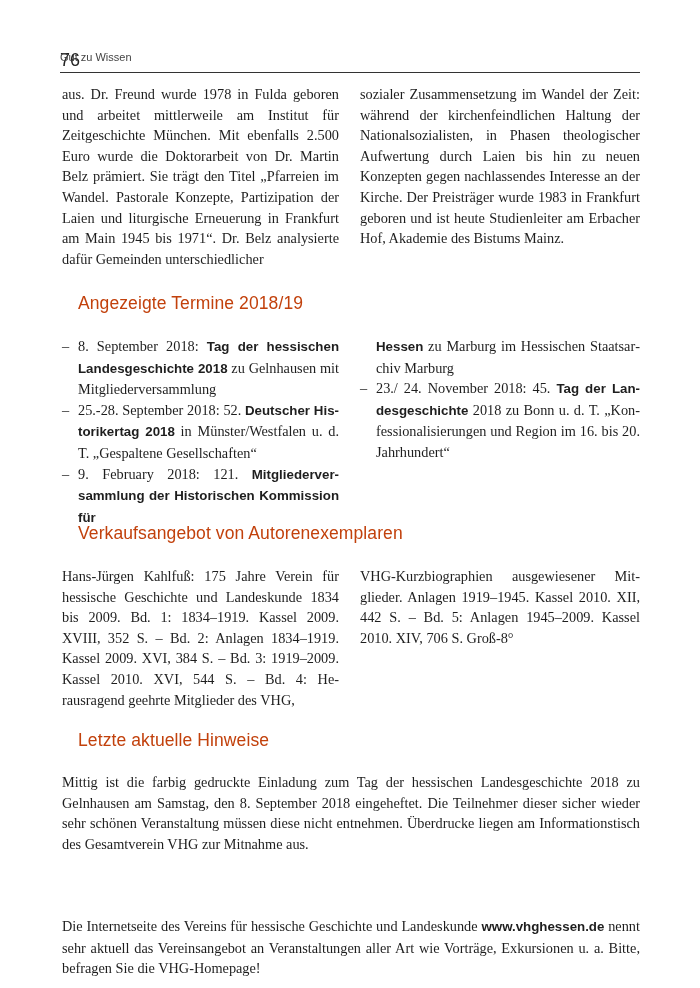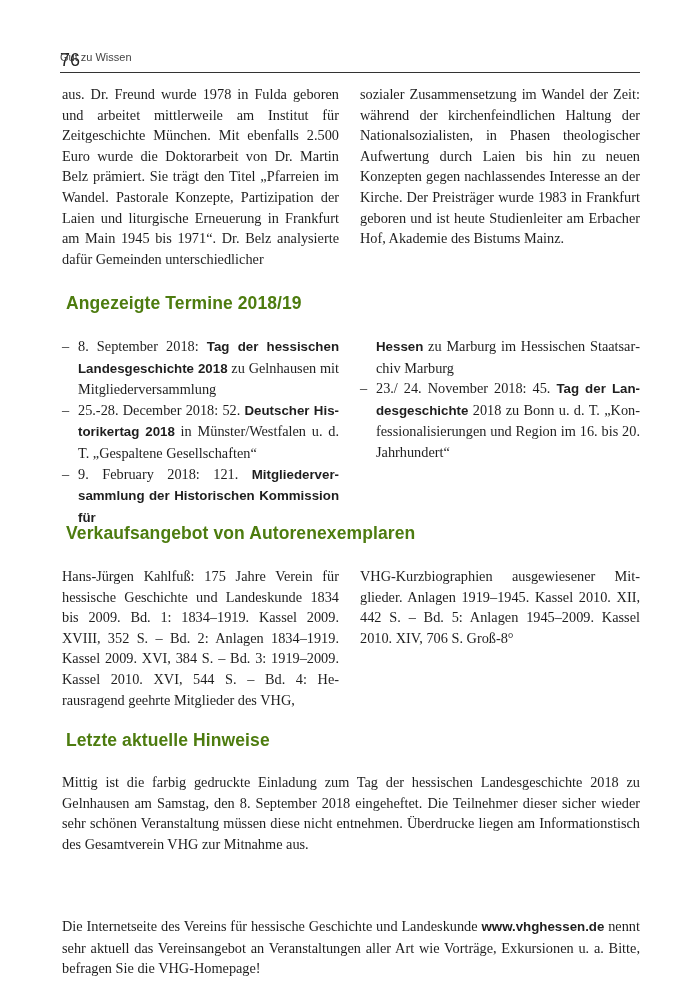--- a/index.html
+++ b/index.html
@@ -16,23 +16,23 @@
   .page-num { position: absolute; left: 0; top: 0; font-size: 18px; color: #222; }
   .running-title { position: absolute; left: 0; right: 0; top: 1px; text-align: left; font-size: 11px; color: #444; }
   .col {
     position: absolute; font-size: 14.3px; line-height: 20.6px;
     text-align: justify; hyphens: manual;
   }
   .col-left { left: 62px; width: 277px; }
   .col-right { left: 360px; width: 280px; }
   .full { position: absolute; left: 62px; width: 578px; font-size: 14.3px; line-height: 20.6px; text-align: justify; }
   h2 {
-    position: absolute; left: 66px; margin: 0;
+    position: absolute; left: 78px; margin: 0;
     font-family: "Liberation Sans", "DejaVu Sans", sans-serif;
-    font-size: 17.5px; font-weight: 700; color: #4d7c0f; letter-spacing: 0.1px;
+    font-size: 17.5px; font-weight: 400; color: #c2410c; letter-spacing: 0.1px;
   }
   .b { font-family: "Liberation Sans", "DejaVu Sans", sans-serif; font-weight: 700; font-size: 13.3px; }
   ul.events { list-style: none; margin: 0; padding: 0; }
   ul.events li { position: relative; padding-left: 16px; }
   ul.events li .dash { position: absolute; left: 0; top: 0; }
   .cont { padding-left: 16px; }
   p { margin: 0; }
   .indent { text-indent: 14px; }
 </style>
 </head>
@@ -51,21 +51,21 @@
 </div>
 
 <h2 style="top:293px;">Angezeigte Termine 2018/19</h2>
 
 <div class="col col-left" style="top:336px;">
   <ul class="events">
     <li>
       <span class="dash">–</span><span>8. September 2018: </span><span class="b">Tag der hessischen Lan­desgeschichte 2018</span><span> zu Gelnhausen mit Mit­gliederversammlung</span>
     </li>
     <li>
-      <span class="dash">–</span><span>25.-28. December 2018: 52. </span><span class="b">Deutscher His­torikertag 2018</span><span> in Münster/Westfalen u. d. T. „Gespaltene Gesellschaften“</span>
+      <span class="dash">–</span><span>25.-28. September 2018: 52. </span><span class="b">Deutscher His­torikertag 2018</span><span> in Münster/Westfalen u. d. T. „Gespaltene Gesellschaften“</span>
     </li>
     <li>
       <span class="dash">–</span><span>9. February 2018: 121. </span><span class="b">Mitgliederver­sammlung der Historischen Kommission für</span>
     </li>
   </ul>
 </div>
 
 <div class="col col-right" style="top:336px;">
   <p class="cont"><span class="b">Hessen</span><span> zu Marburg im Hessischen Staatsar­chiv Marburg</span></p>
   <ul class="events">

